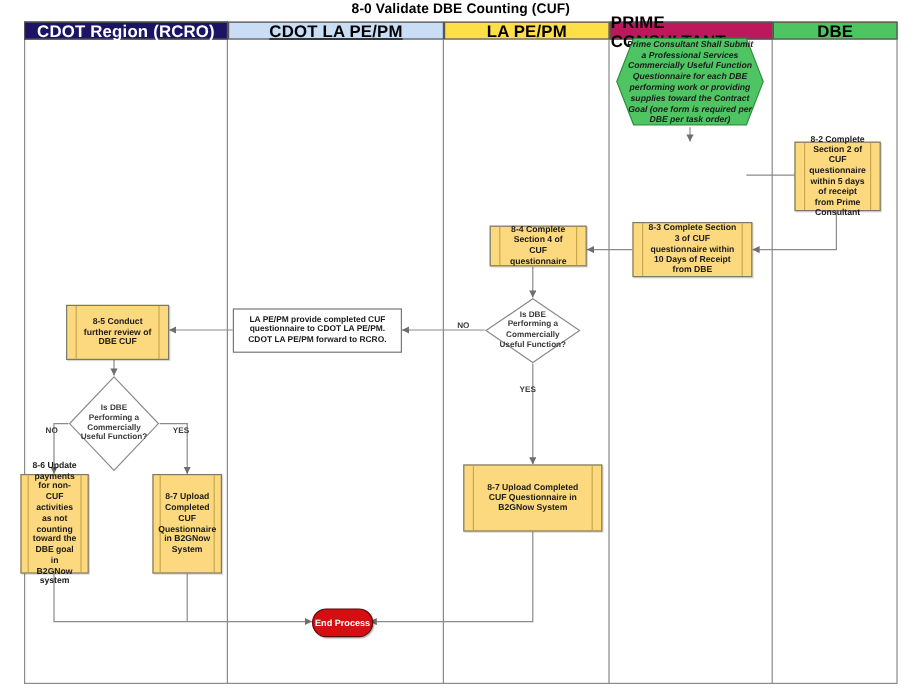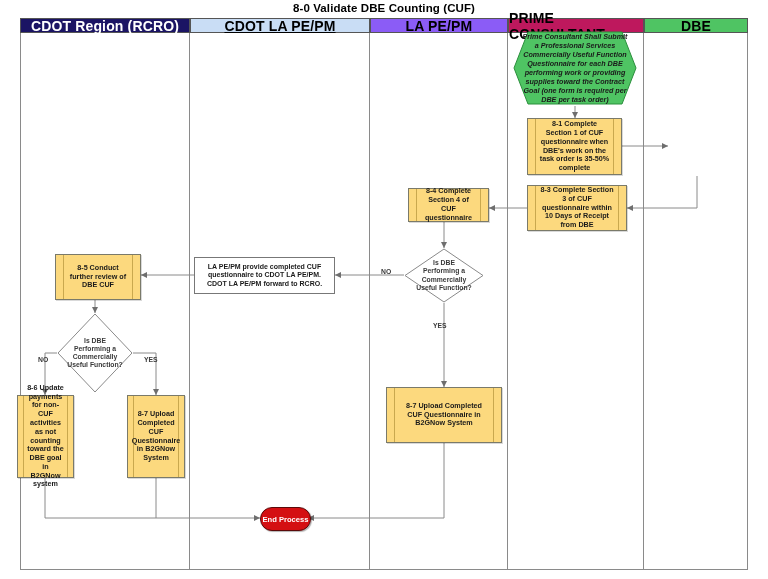--- a/index.html
+++ b/index.html
@@ -174,21 +174,21 @@
   <div class="lane-col" style="left:370px;width:138px;"></div>
   <div class="lane-col" style="left:508px;width:136px;"></div>
   <div class="lane-col last" style="left:644px;width:104px;"></div>
 
   <div class="lane-head" style="left:20px;width:170px;background:#1b1464;color:#ffffff;">
     <span>CDOT Region (RCRO)</span>
   </div>
   <div class="lane-head" style="left:190px;width:180px;background:#c9ddf5;color:#000000;text-decoration:underline;">
     <span>CDOT LA PE/PM</span>
   </div>
-  <div class="lane-head" style="left:370px;width:138px;background:#8b5cf6;color:#000000;">
+  <div class="lane-head" style="left:370px;width:138px;background:#fde047;color:#000000;">
     <span>LA PE/PM</span>
   </div>
   <div class="lane-head" style="left:508px;width:136px;background:#be185d;color:#000000;">
     <span>PRIME CONSULTANT</span>
   </div>
   <div class="lane-head" style="left:644px;width:104px;background:#4fc463;color:#000000;">
     <span>DBE</span>
   </div>
 
   <svg id="wires">
@@ -229,24 +229,24 @@
     </g>
   </svg>
 
   <div class="hexwrap" style="left:512px;top:30px;width:126px;height:76px;">
     <svg width="126" height="76" viewBox="0 0 126 76">
       <polygon points="16,2 110,2 124,38 110,74 16,74 2,38" fill="#4fc463" stroke="#2a8f3c" stroke-width="1"></polygon>
     </svg>
     <div class="htext">Prime Consultant Shall Submit a Professional Services Commercially Useful Function Questionnaire for each DBE performing work or providing supplies toward the Contract Goal (one form is required per DBE per task order)</div>
   </div>
 
-  <div class="node process" style="left:527px;top:118px;width:95px;height:57px;">
-    <div class="inner">8-1 Complete Section 1 of CUF questionnaire when DBE's work on the task order is 35-50% complete</div>
-  </div>
-
+
+  <div class="node process" style="left:662px;top:118px;width:72px;height:58px;">
+    <div class="inner">8-2 Complete Section 2 of CUF questionnaire within 5 days of receipt from Prime Consultant</div>
+  </div>
 
   <div class="node process" style="left:527px;top:185px;width:100px;height:46px;">
     <div class="inner">8-3 Complete Section 3 of CUF questionnaire within 10 Days of Receipt from DBE</div>
   </div>
 
   <div class="node process" style="left:408px;top:188px;width:81px;height:34px;">
     <div class="inner">8-4 Complete Section 4 of CUF questionnaire</div>
   </div>
 
   <div class="diamondwrap" style="left:404px;top:248px;width:80px;height:55px;">

